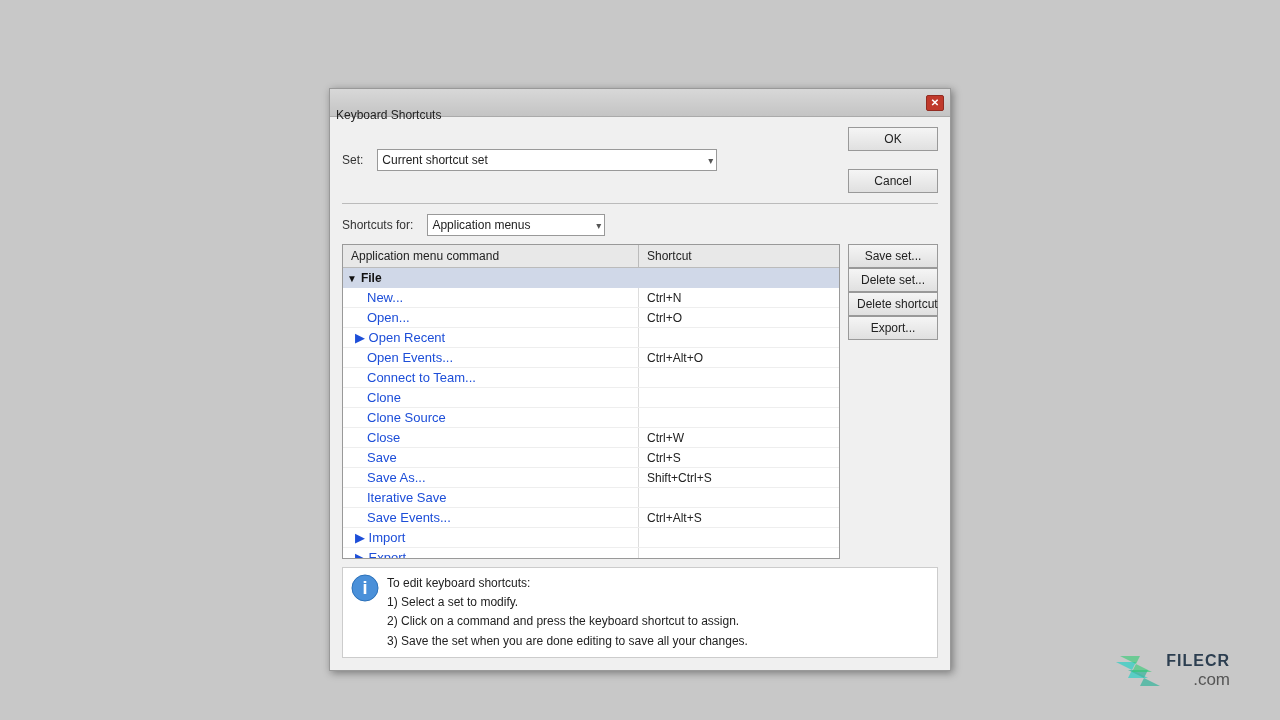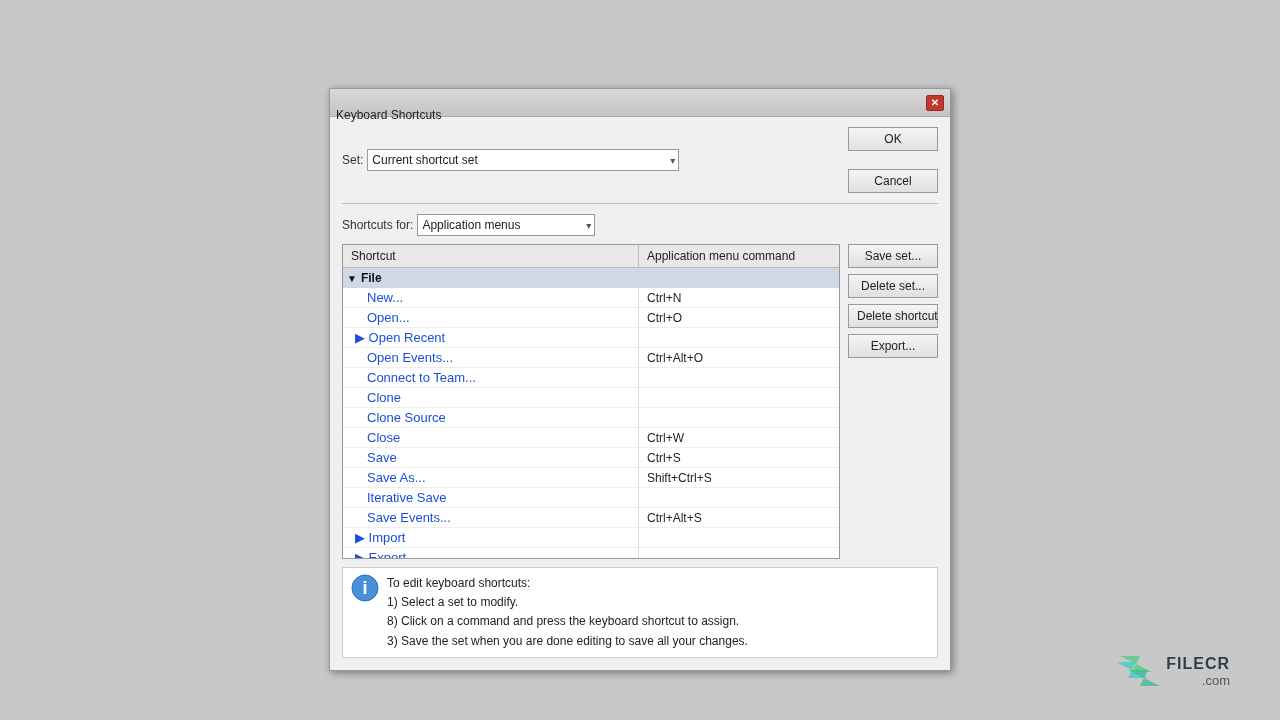--- a/index.html
+++ b/index.html
@@ -60,21 +60,21 @@
     .dialog-body {
       padding: 10px 12px 12px 12px;
       display: flex;
       flex-direction: column;
       gap: 8px;
     }
 
     .row {
       display: flex;
       align-items: center;
-      gap: 4px;
+      gap: 14px;
     }
 
     .label-text {
       color: #333;
       white-space: nowrap;
     }
 
     .dropdown {
       background: white;
       border: 1px solid #999;
@@ -98,21 +98,21 @@
       position: absolute;
       right: 4px;
       top: 50%;
       transform: translateY(-50%);
       pointer-events: none;
       font-size: 10px;
       color: #555;
     }
 
     .set-dropdown {
-      width: 312px;
+      width: 340px;
     }
 
     .shortcuts-for-dropdown {
       width: 178px;
     }
 
     .divider {
       border: none;
       border-top: 1px solid #bbb;
       margin: 2px 0;
@@ -220,21 +220,21 @@
       padding: 2px 8px;
       font-size: 12px;
       color: #222;
       display: flex;
       align-items: center;
     }
 
     .side-buttons {
       display: flex;
       flex-direction: column;
-      gap: 6px;
+      gap: 0;
       width: 90px;
     }
 
     .dialog-btn {
       background: linear-gradient(to bottom, #f5f5f5, #e0e0e0);
       border: 1px solid #999;
       padding: 3px 8px;
       font-size: 12px;
       color: #222;
       cursor: pointer;
@@ -276,21 +276,21 @@
     }
 
     .watermark-text {
       font-size: 16px;
       font-weight: bold;
       color: #2c3e50;
       letter-spacing: 1px;
     }
 
     .watermark-com {
-      font-size: 13px;
+      font-size: 17px;
       color: #555;
       text-align: right;
     }
   </style>
 </head>
 <body>
 
 <div class="dialog">
 
   <div class="title-bar">
@@ -324,22 +324,22 @@
           <option>Application menus</option>
         </select>
       </div>
     </div>
 
     <div class="main-content">
 
       <div class="table-section">
         <div class="table-container">
           <div class="table-header">
+            <div class="th">Application menu command</div>
             <div class="th">Shortcut</div>
-            <div class="th">Application menu command</div>
           </div>
           <div class="table-body">
 
             <div class="section-header">
               <span class="arrow">▼</span>
               <span>File</span>
             </div>
 
             <div class="table-row">
               <div class="cell-cmd">New...</div>
@@ -411,21 +411,21 @@
     </div>
 
     <div class="info-section">
       <svg class="info-icon" viewBox="0 0 28 28" xmlns="http://www.w3.org/2000/svg">
         <circle cx="14" cy="14" r="13" fill="#4a90d9" stroke="#2a70b9" stroke-width="1"></circle>
         <text x="14" y="20" text-anchor="middle" fill="white" font-size="18" font-weight="bold" font-family="Arial">i</text>
       </svg>
       <div class="info-text">
         <div>To edit keyboard shortcuts:</div>
         <div>1) Select a set to modify.</div>
-        <div>8) Click on a command and press the keyboard shortcut to assign.</div>
+        <div>2) Click on a command and press the keyboard shortcut to assign.</div>
         <div>3) Save the set when you are done editing to save all your changes.</div>
       </div>
     </div>
 
   </div>
 </div>
 
 <div class="watermark">
   <svg width="44" height="38" viewBox="0 0 44 38">
     <polygon points="0,10 20,10 12,26 32,26" fill="#4ecdc4" opacity="0.9"></polygon>

